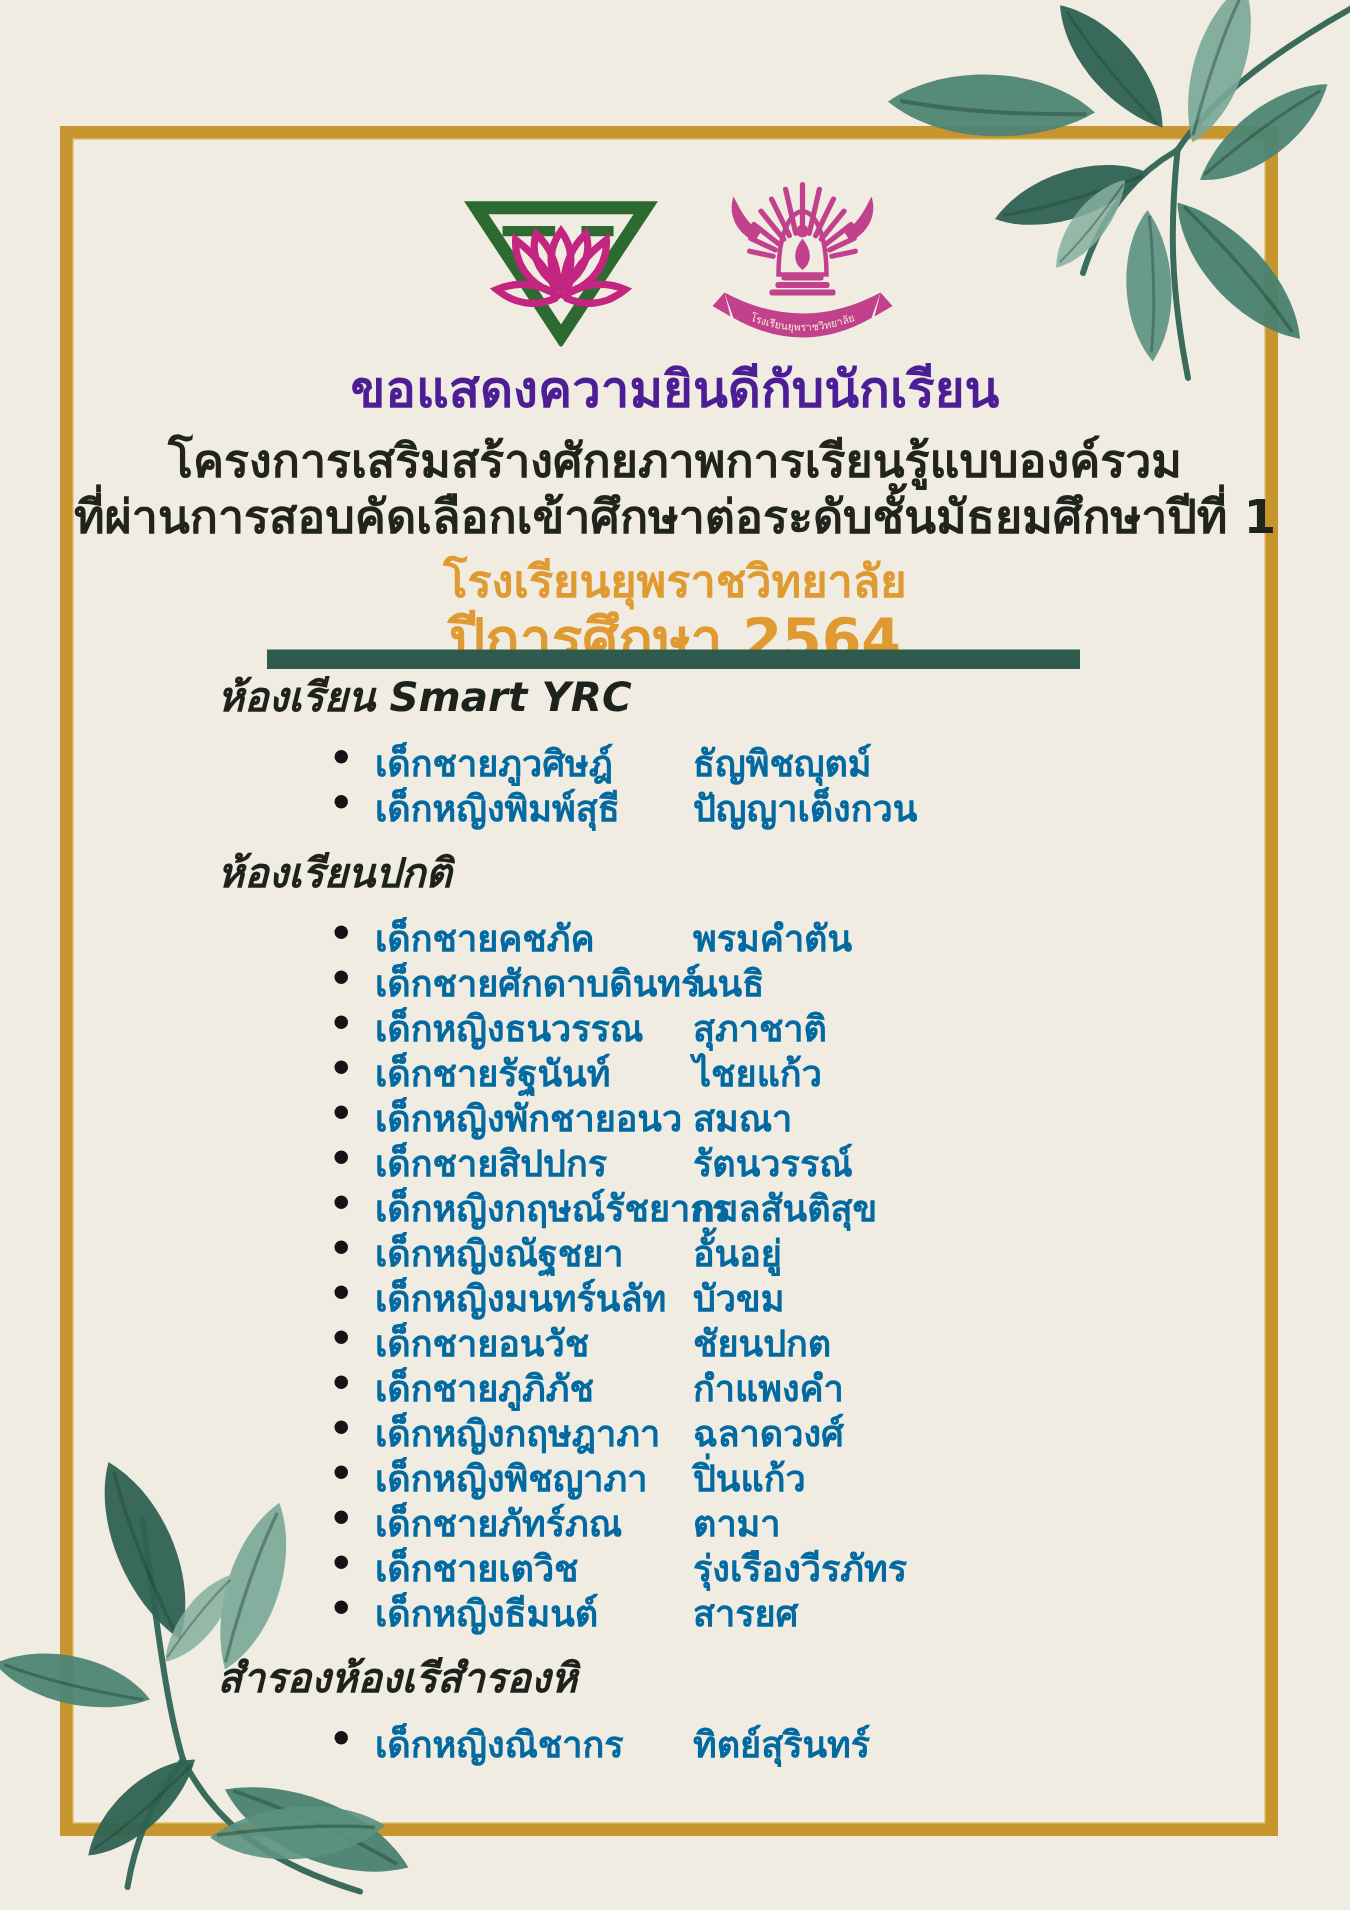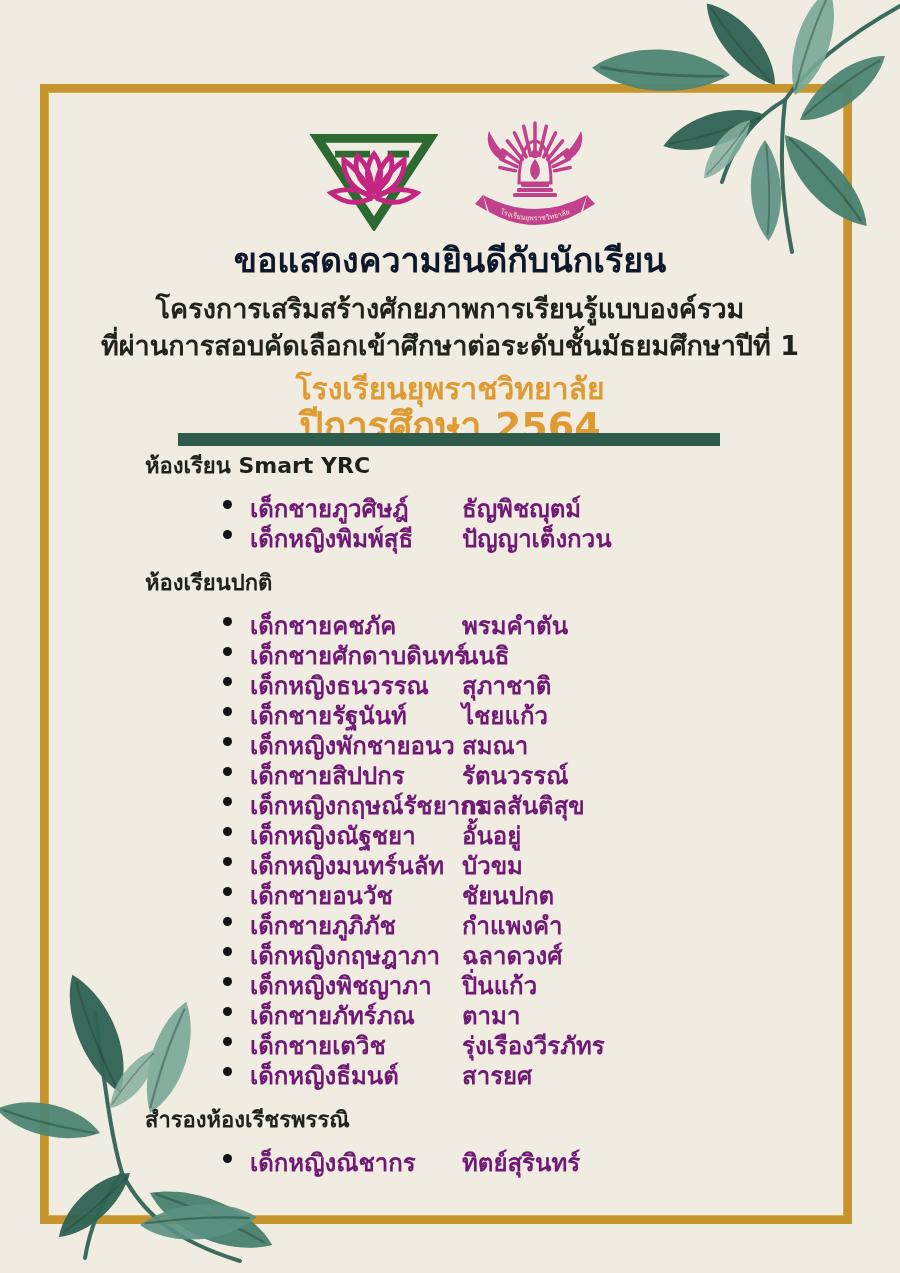--- a/index.html
+++ b/index.html
@@ -15,31 +15,31 @@
     box-sizing:border-box;border:8px solid #C6952E;z-index:1;
     box-shadow:inset 0 0 0 1px #D8AC49;
   }
   
   .leaves{position:absolute;z-index:2;pointer-events:none;}
   .leaves-tr{top:0;right:0;}
   .leaves-bl{left:0;bottom:0;}
   
   .logos{position:absolute;top:116px;left:0;right:0;display:flex;justify-content:center;align-items:center;gap:30px;z-index:3;}
   .headline{position:absolute;top:240px;left:0;right:0;text-align:center;z-index:3;}
-  .title{font-size:34px;font-weight:700;color:#0f172a;margin:0 0 10px 0;line-height:40px;}
-  .sub{font-size:27px;font-weight:600;color:#20241D;margin:0;line-height:37px;}
+  .title{font-size:34px;font-weight:700;color:#4c1d95;margin:0 0 10px 0;line-height:40px;}
+  .sub{font-size:31px;font-weight:600;color:#20241D;margin:0;line-height:37px;}
   .school{font-size:30px;font-weight:700;color:#DF9B31;margin:6px 0 0 0;line-height:38px;}
   .year{font-size:38px;font-weight:700;color:#DF9B31;margin:0;line-height:36px;}
   .divider{position:absolute;top:433px;left:178px;width:542px;height:13px;background:#2E5B4B;z-index:3;}
   
   .content{position:absolute;top:449px;left:145px;right:55px;z-index:3;}
   .group{margin-bottom:17px;}
-  .group-heading{font-size:22px;font-weight:600;color:#1E221C;margin:0 0 7px 0;line-height:33px;}
+  .group-heading{font-size:27px;font-weight:600;color:#1E221C;margin:0 0 7px 0;line-height:33px;font-style:italic;}
   ul.students{list-style:none;margin:0;padding:0 0 0 78px;}
-  li.student-row{display:flex;align-items:baseline;height:30px;font-size:24px;font-weight:600;color:#701a75;}
+  li.student-row{display:flex;align-items:baseline;height:30px;font-size:24px;font-weight:600;color:#0369a1;}
   .dot{width:9px;height:9px;border-radius:50%;background:#141414;align-self:center;margin-right:18px;flex:0 0 auto;}
   .first-name{width:212px;flex:0 0 auto;white-space:nowrap;}
   .surname{white-space:nowrap;}
 </style>
 </head>
 <body>
 
 <svg width="0" height="0" style="position:absolute" aria-hidden="true">
   <defs>
     <g id="leafShape">
@@ -244,21 +244,21 @@
           <span class="surname">รุ่งเรืองวีรภัทร</span>
         </li>
         <li class="student-row">
           <span class="dot"></span>
           <span class="first-name">เด็กหญิงธีมนต์</span>
           <span class="surname">สารยศ</span>
         </li>
       </ul>
     </section>
     <section class="group">
-      <h2 class="group-heading">สำรองห้องเรีชรพรรณิ</h2>
+      <h2 class="group-heading">สำรองห้องเรีสำรองหิ</h2>
       <ul class="students">
         <li class="student-row">
           <span class="dot"></span>
           <span class="first-name">เด็กหญิงณิชากร</span>
           <span class="surname">ทิตย์สุรินทร์</span>
         </li>
       </ul>
     </section>
   </div>
 

